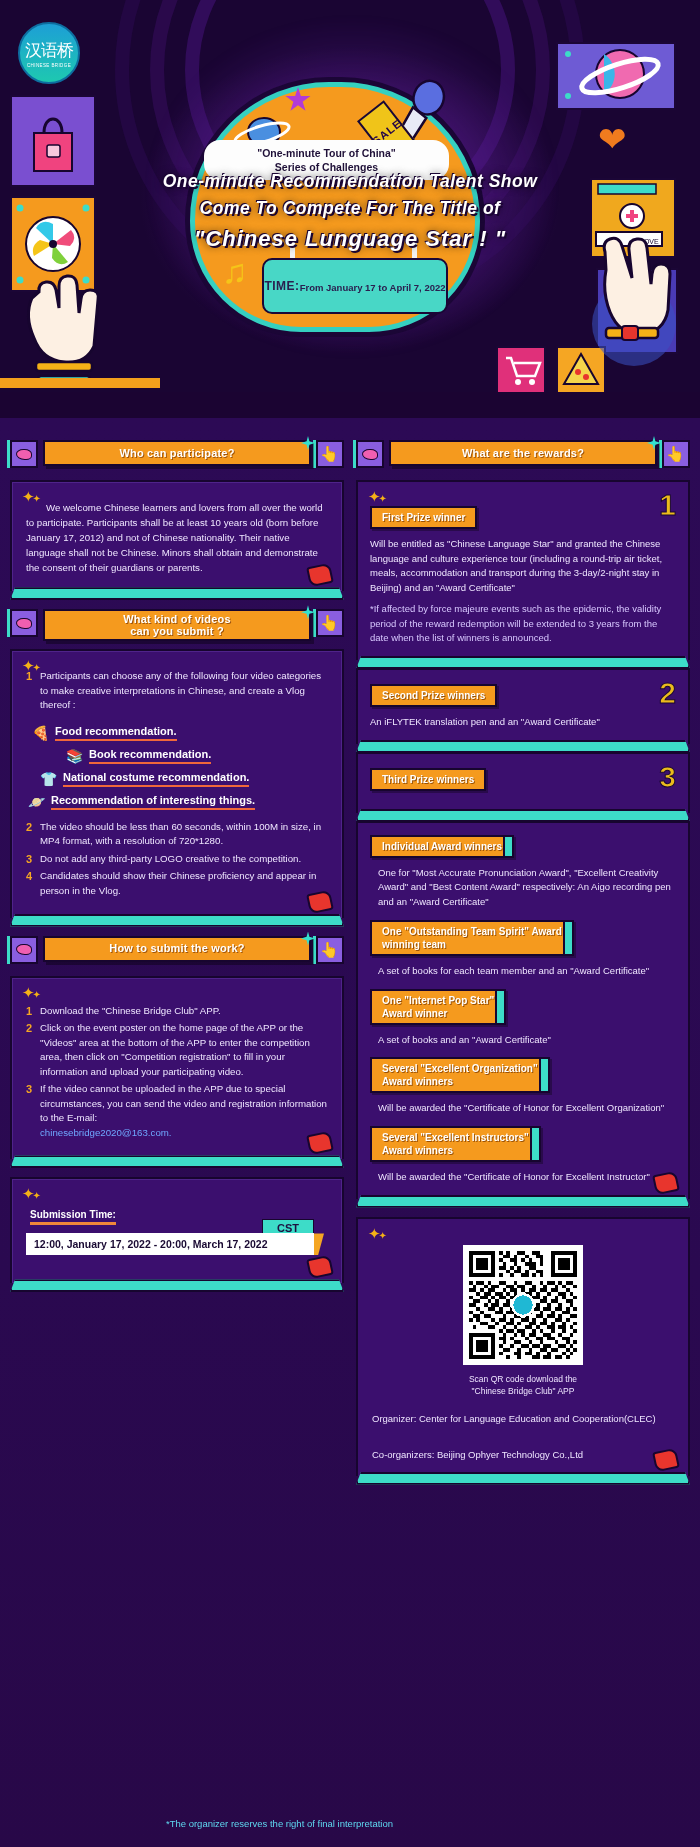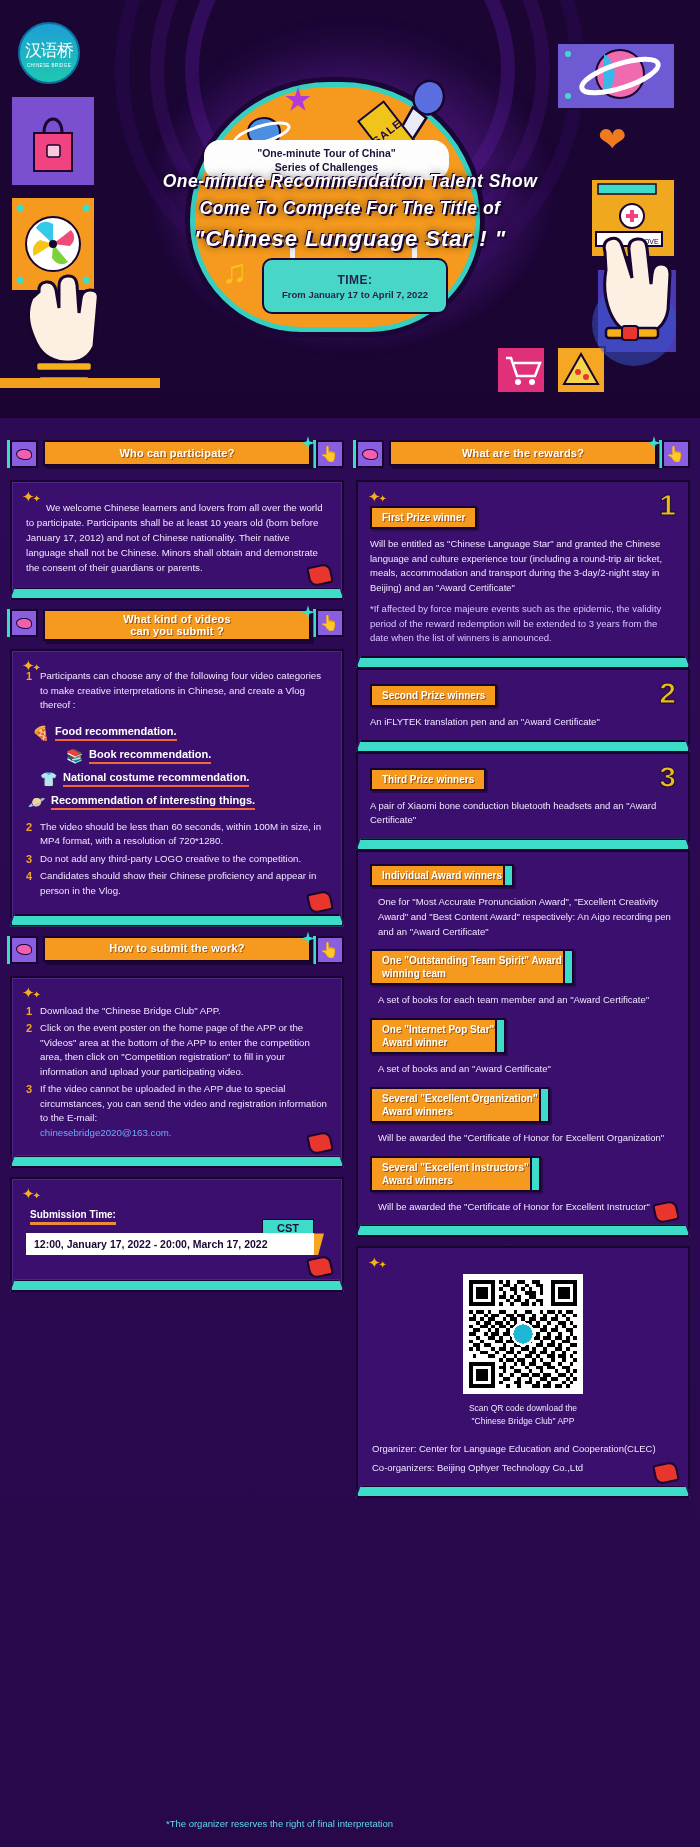--- a/index.html
+++ b/index.html
@@ -65,21 +65,21 @@
     position:absolute; left:0; top:168px; width:700px; text-align:center; z-index:7;
     color:#fff; font-weight:bold; font-style:italic;
     text-shadow: 2px 2px 0 #1a0533, -1px -1px 0 #1a0533, 0 0 8px rgba(0,0,0,.8);
   }
   .hero-title .l1, .hero-title .l2 { font-size:17.5px; letter-spacing:.5px; line-height:1.55; }
   .hero-title .l3 { font-size:22px; letter-spacing:1px; line-height:1.5; }
 
   .time-box {
     position:absolute; left:262px; top:258px; width:186px; height:56px;
     background:#48d7c6; border-radius:10px; z-index:6;
-    display:flex; flex-direction:column; align-items:center; justify-content:center;
+    display:flex; flex-direction:row; align-items:center; justify-content:center;
     color:#2a2050; border:2px solid #1b0636;
   }
   .time-box .t1 { font-size:12px; font-weight:bold; letter-spacing:.5px; }
   .time-box .t2 { font-size:9.5px; font-weight:bold; margin-top:2px; }
   .hanger { position:absolute; width:5px; height:20px; background:#f2f2f2; top:240px; z-index:5; border-radius:2px;}
   .hanger.a{ left:290px; } .hanger.b{ left:412px; }
   .music-note{ position:absolute; left:222px; top:252px; color:#f5c518; font-size:34px; z-index:5;}
 
   .logo-badge {
     position:absolute; left:18px; top:22px; width:62px; height:62px; border-radius:50%;
@@ -506,21 +506,20 @@
 
       <div class="prize-card">
         <div class="rank-num">2</div>
         <div class="prize-label">Second Prize winners</div>
         <div class="prize-text">An iFLYTEK translation pen and an "Award Certificate"</div>
       </div>
 
       <div class="prize-card">
         <div class="rank-num">3</div>
         <div class="prize-label">Third Prize winners</div>
-        <div class="prize-text">A pair of Xiaomi bone conduction bluetooth headsets and an "Award Certificate"</div>
       </div>
 
       <div class="awards-wrap">
         <div class="award-item">
           <div class="prize-label teal-cap">Individual Award winners</div>
           <div class="award-body">One for "Most Accurate Pronunciation Award", "Excellent Creativity Award" and "Best Content Award" respectively: An Aigo recording pen and an "Award Certificate"</div>
         </div>
         <div class="award-item">
           <div class="prize-label teal-cap">
             <span>One "Outstanding Team Spirit" Award</span><br>
@@ -567,20 +566,20 @@
             </g>
             <circle cx="14.5" cy="14.5" r="3.2" fill="#fff"></circle>
             <circle cx="14.5" cy="14.5" r="2.6" fill="#1fb8d4"></circle>
           </svg>
         </div>
         <div class="qr-caption">
           <div>Scan QR code download the</div>
           <div>"Chinese Bridge Club" APP</div>
         </div>
         <div class="org-line">Organizer: Center for Language Education and Cooperation(CLEC)</div>
-        <div class="org-line" style="margin-top:4px">Co-organizers: Beijing Ophyer Technology Co.,Ltd</div>
+        <div class="org-line" style="margin-top:20px">Co-organizers: Beijing Ophyer Technology Co.,Ltd</div>
         <div class="stamp"></div>
       </div>
     </div>
   </div>
 
   <div class="footer-note">*The organizer reserves the right of final interpretation</div>
 </div>
 
 </body></html>

